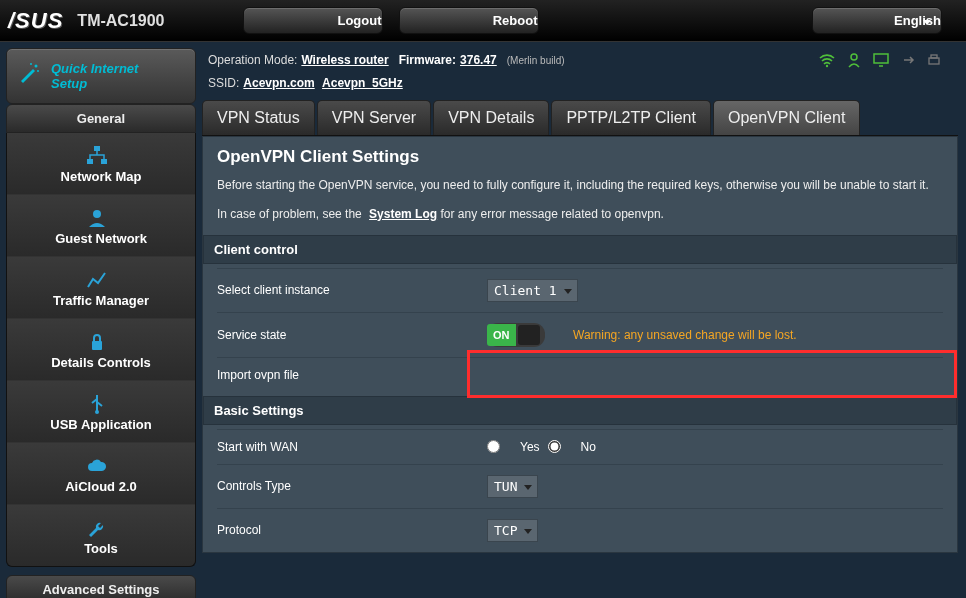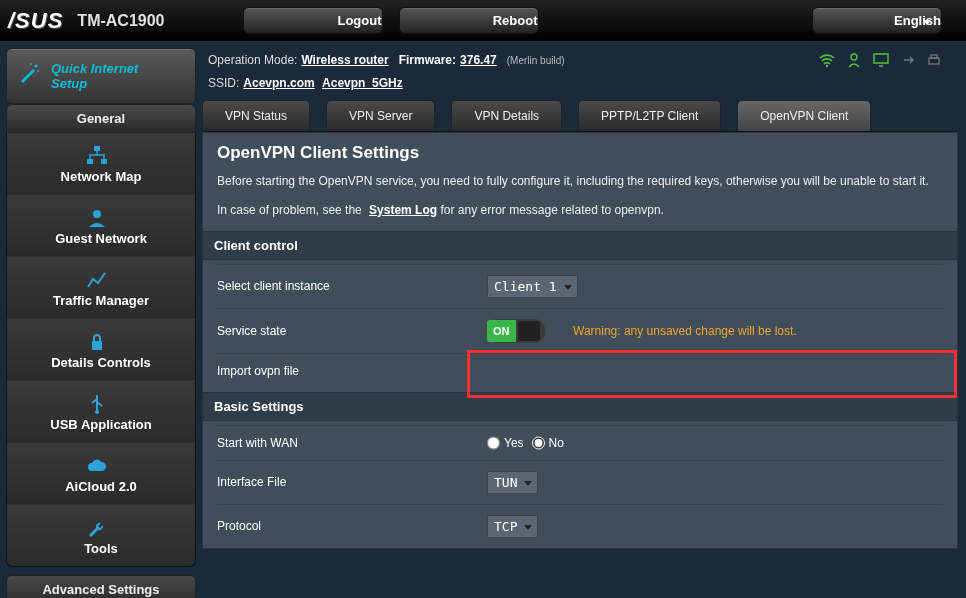--- a/index.html
+++ b/index.html
@@ -109,24 +109,24 @@
 }
 .info-row { font-size: 12px; color: #ddd; padding: 4px 6px; display:flex; align-items:center;}
 .info-row b { color:#fff;}
 .ulink { color:#fff; text-decoration:underline; font-weight:bold; margin-left:4px;}
 .status-icons { margin-left:auto; display:flex; gap:10px; align-items:center; padding-right:10px;}
 .tabs { display:flex; margin-top:6px; border-bottom:1px solid #111;}
 .tab {
   background: linear-gradient(#4a4a4a,#2a2a2a);
   border: 1px solid #222;
   border-bottom:none;
-  padding: 8px 22px;
-  font-size: 12px;
+  padding: 8px 14px;
+  font-size: 16px;
   color:#eee;
-  margin-right:16px;
+  margin-right:2px;
   border-radius:5px 5px 0 0;
   cursor:pointer;
 }
 .tab.active { background: linear-gradient(#666,#444);}
 .panel {
   background: #3f4e5a;
   border: 1px solid #2a3640;
   padding: 10px 14px 0 14px;
 }
 .panel h2 { font-size:17px; font-weight:bold; color:#fff; margin-bottom:10px;}
@@ -147,21 +147,21 @@
   cursor:pointer;
 }
 .sel::after{content:"";border-left:4px solid transparent;border-right:4px solid transparent;border-top:5px solid #222;position:absolute;right:5px;top:9px;}
 .toggle { width:58px; height:24px; background:#3a3a3a; border-radius:11px; display:flex; align-items:center; cursor:pointer; position:relative;}
 .toggle .on { background:#3ab54a; color:#fff; font-weight:bold; font-size:11px; padding:5px 6px; border-radius:3px 0 0 3px;}
 .toggle .knob { width:22px; height:20px; background:#222; border-radius:3px; margin:2px;}
 .warn { color:#f5a623; font-size:12px; margin-left:20px;}
 .file-btn { background:#eee; color:#222; border:1px solid #999; padding:3px 8px; font-size:11px; cursor:pointer;}
 .nofile { color:#f5a623; font-size:12px;}
 .upload-btn { background: linear-gradient(#333,#000); color:#fff; border:1px solid #111; padding:6px 26px; border-radius:6px; font-weight:bold; margin-left:auto; margin-right:14px; cursor:pointer; box-shadow:inset 0 1px 0 rgba(255,255,255,.15);}
-.radiolbl { display:flex; gap:4px; color:#fff;}
+.radiolbl { display:flex; align-items:center; gap:20px; color:#fff;}
 input[type=radio]{accent-color:#fff;}
 .redbox { position:absolute; border:3px solid #ff2d2d; left:672px; top:350px; width:495px; height:48px; pointer-events:none;}
 .redbox{left:467px; top:350px; width:490px;}
 </style>
 </head>
 <body>
 
 <div class="topbar">
   <span class="logo">/SUS</span>
   <span class="model">TM-AC1900</span>
@@ -344,21 +344,21 @@
               <input type="radio" name="swan" style="">
               <span>Yes</span>
             </label>
           <label class="radiolbl">
               <input type="radio" name="swan" checked="" style="">
               <span>No</span>
             </label>
         </div>
       </div>
       <div class="form-row">
-        <div class="flabel">Interface File</div>
+        <div class="flabel">Controls Type</div>
         <div class="fcontrol">
             <div class="sel">TUN</div>
           </div>
       </div>
       <div class="form-row">
         <div class="flabel">Protocol</div>
         <div class="fcontrol">
             <div class="sel">TCP</div>
           </div>
       </div>

